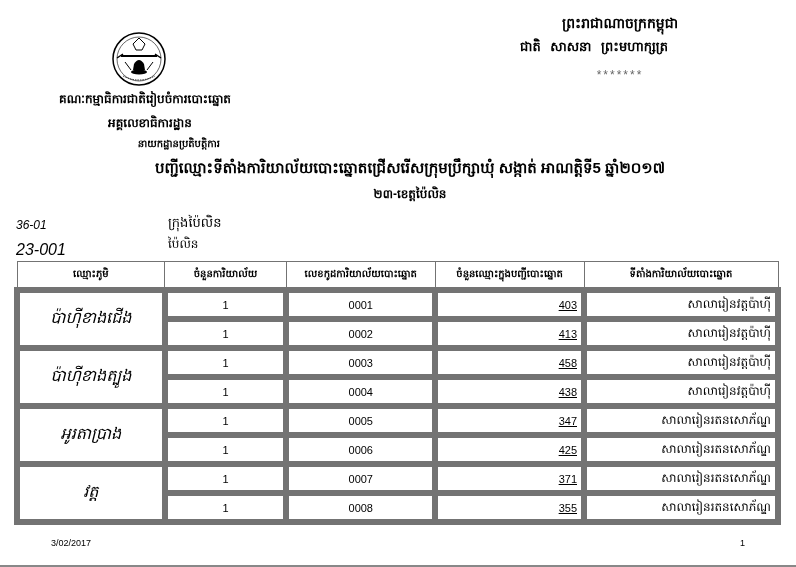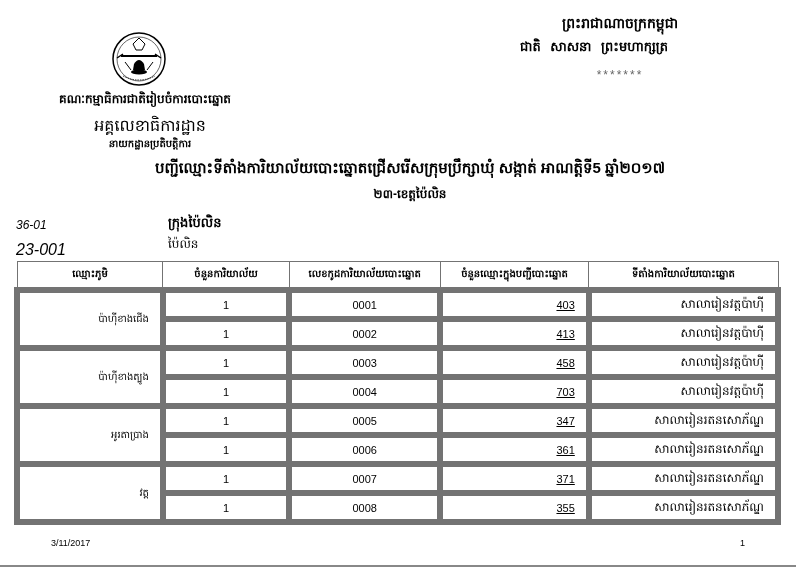--- a/index.html
+++ b/index.html
@@ -1,42 +1,42 @@
 <!DOCTYPE html>
 <html><head>
 <meta charset="utf-8">
 <style>
   html, body { margin: 0; padding: 0; background: #ffffff; }
   body { width: 796px; height: 567px; position: relative; overflow: hidden;
          font-family: "Liberation Sans", "DejaVu Sans", sans-serif; color: #000; }
   .abs { position: absolute; }
   .emblem { position: absolute; left: 109px; top: 30px; width: 60px; height: 58px; }
   .org-name { left: 40px; top: 91px; width: 210px; font-size: 12px; font-weight: bold; text-align: center; }
-  .org-sub1 { left: 90px; top: 115px; width: 120px; font-size: 16px; font-weight: normal; text-align: center; }
-  .org-sub2 { left: 80px; top: 137px; width: 140px; font-size: 10px; font-weight: bold; text-align: center; }
+  .org-sub1 { left: 90px; top: 115px; width: 120px; font-size: 12px; font-weight: bold; text-align: center; }
+  .org-sub2 { left: 80px; top: 137px; width: 140px; font-size: 10px; font-weight: bold; text-align: right; }
   .kingdom { left: 520px; top: 14px; width: 200px; font-size: 14px; font-weight: bold; text-align: center; }
   .motto { left: 520px; top: 38px; width: 200px; font-size: 13px; font-weight: bold; text-align: left; word-spacing: 6px; }
   .stars { left: 520px; top: 68px; width: 200px; font-size: 12px; color: #666; text-align: center; letter-spacing: 2px; }
   .main-title { left: 130px; top: 158px; width: 560px; font-size: 15px; font-weight: bold; text-align: center; }
   .sub-title { left: 300px; top: 186px; width: 220px; font-size: 12px; font-weight: bold; text-align: center; }
   .code1 { left: 16px; top: 218px; font-size: 12px; font-style: italic; }
   .code2 { left: 16px; top: 241px; font-size: 16px; font-style: italic; }
-  .name1 { left: 168px; top: 214px; font-size: 13px; font-weight: bold; }
+  .name1 { left: 168px; top: 214px; font-size: 13px; font-weight: normal; }
   .name2 { left: 168px; top: 236px; font-size: 12px; }
   table.ledger { position: absolute; left: 14px; top: 261px; width: 767px;
                  border-collapse: collapse; font-size: 11px; }
-  table.ledger th, table.ledger td { border: 6px solid #737373; padding: 0 11px; height: 23px; }
+  table.ledger th, table.ledger td { border: 6px solid #737373; padding: 0 4px; height: 23px; }
   table.ledger thead th { height: 25px; font-size: 10px; font-weight: bold; text-align: center; border-width: 1.5px; }
   table.ledger { border: 1.5px solid #000; }
   .col1 { width: 141px; }
   .col2 { width: 114px; }
   .col3 { width: 142px; }
   .col4 { width: 142px; }
   .col5 { width: 188px; }
-  td.commune { text-align: right; vertical-align: middle; font-size: 10px; }
+  td.commune { text-align: center; vertical-align: middle; font-size: 16px; font-style: italic; }
   td.num { text-align: center; }
   td.right { text-align: right; padding-right: 2px; text-decoration: underline; }
   td.place { text-align: right; font-size: 12px; }
   .footer-date { left: 51px; top: 538px; font-size: 9px; }
   .footer-page { left: 740px; top: 538px; font-size: 9px; }
   .bottom-line { left: 0; top: 565px; width: 796px; height: 2px; background: #888; }
 </style>
 </head>
 <body>
 
@@ -95,47 +95,47 @@
     <tr>
       <td class="commune" rowspan="2">ប៉ាហ៊ីខាងត្បូង</td>
       <td class="num">1</td>
       <td class="num">0003</td>
       <td class="right">458</td>
       <td class="place">សាលារៀនវត្តប៉ាហ៊ី</td>
     </tr>
     <tr>
       <td class="num">1</td>
       <td class="num">0004</td>
-      <td class="right">703</td>
+      <td class="right">438</td>
       <td class="place">សាលារៀនវត្តប៉ាហ៊ី</td>
     </tr>
     <tr>
       <td class="commune" rowspan="2">អូរតាប្រាង</td>
       <td class="num">1</td>
       <td class="num">0005</td>
       <td class="right">347</td>
       <td class="place">សាលារៀនរតនសោភ័ណ្ឌ</td>
     </tr>
     <tr>
       <td class="num">1</td>
       <td class="num">0006</td>
-      <td class="right">361</td>
+      <td class="right">425</td>
       <td class="place">សាលារៀនរតនសោភ័ណ្ឌ</td>
     </tr>
     <tr>
       <td class="commune" rowspan="2">វត្ត</td>
       <td class="num">1</td>
       <td class="num">0007</td>
       <td class="right">371</td>
       <td class="place">សាលារៀនរតនសោភ័ណ្ឌ</td>
     </tr>
     <tr>
       <td class="num">1</td>
       <td class="num">0008</td>
       <td class="right">355</td>
       <td class="place">សាលារៀនរតនសោភ័ណ្ឌ</td>
     </tr>
   </tbody>
 </table>
 
-<div class="abs footer-date">3/11/2017</div>
+<div class="abs footer-date">3/02/2017</div>
 <div class="abs footer-page">1</div>
 <div class="abs bottom-line"></div>
 
 </body></html>

